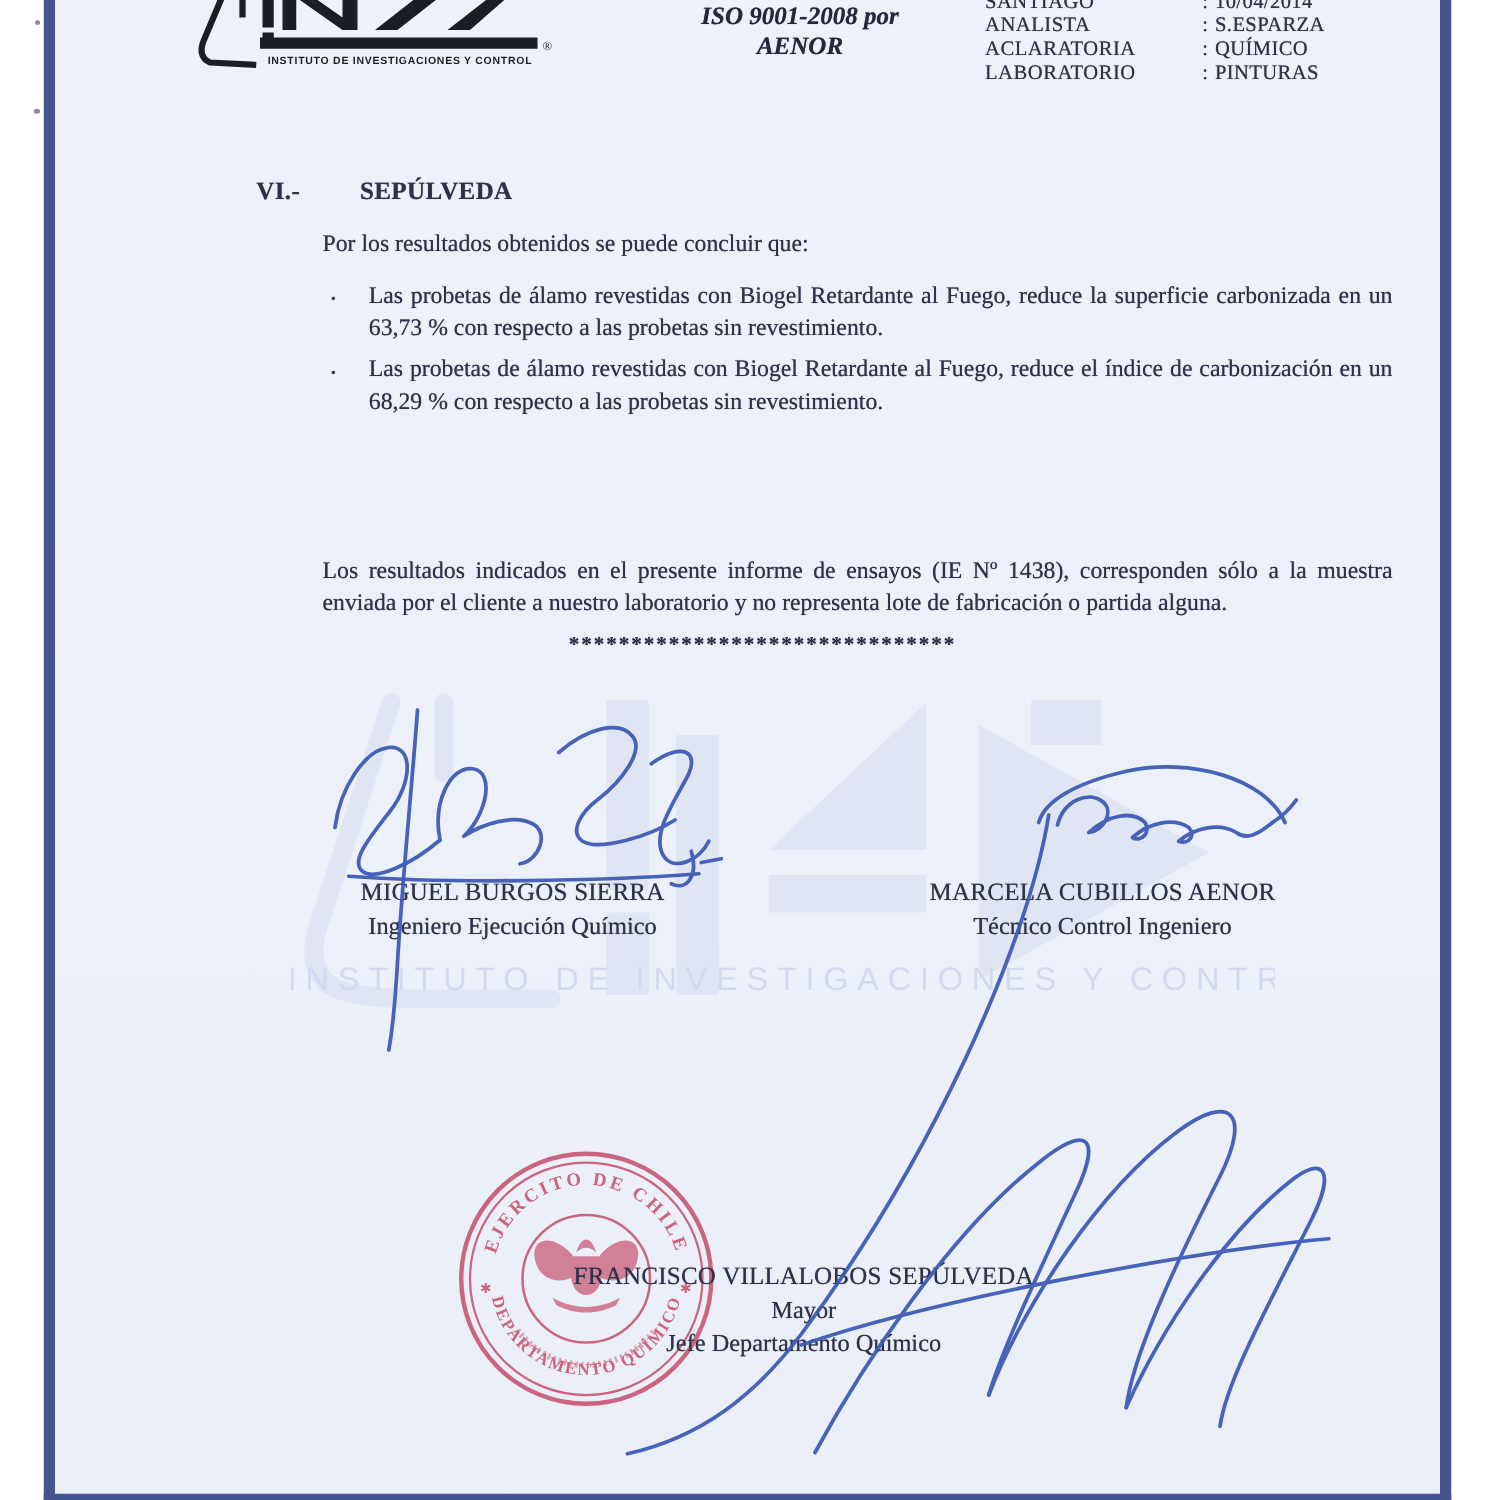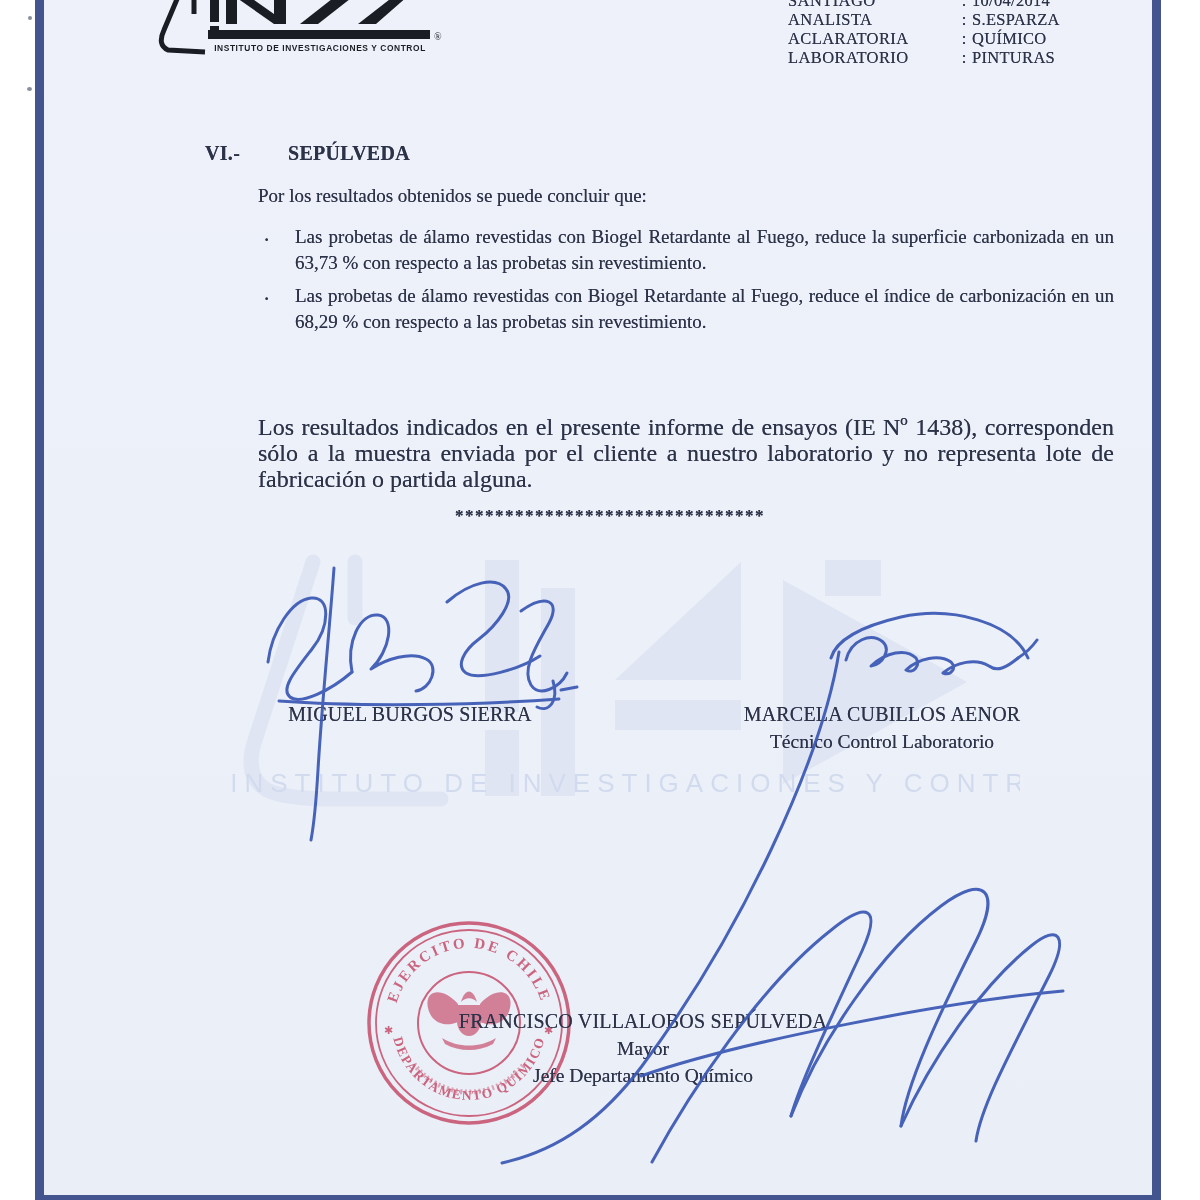--- a/index.html
+++ b/index.html
@@ -28,21 +28,21 @@
 
   .sec-heading{position:absolute;display:flex;font-weight:bold;font-size:20px;z-index:2;letter-spacing:0.3px;gap:30px;}
   .sec-num{display:inline-block;width:53px;}
   .heading-conclusion{left:161px;top:142px;}
   .heading-nota{left:161px;top:372px;}
   .intro{position:absolute;left:214px;top:185px;font-size:19px;z-index:2;}
   .bullets{position:absolute;left:218px;top:224px;width:852px;margin:0;padding:0;list-style:none;z-index:2;}
   .bullets li{position:relative;padding-left:33px;margin-bottom:7px;font-size:19px;line-height:26px;
               text-align:justify;}
   .bullet-marker{position:absolute;left:2px;top:3px;font-weight:bold;font-size:16px;}
-  .nota-body{position:absolute;left:214px;top:414px;width:856px;font-size:24px;line-height:26px;
+  .nota-body{position:absolute;left:214px;top:444px;width:856px;font-size:19px;line-height:26px;
              text-align:justify;z-index:2;}
   .separator{position:absolute;left:411px;top:506px;font-size:17px;font-weight:bold;letter-spacing:1.5px;z-index:2;}
 
   .sig-block{position:absolute;text-align:center;z-index:3;font-size:19.5px;line-height:27px;}
   .sig-block .sig-name{font-size:20px;letter-spacing:0.2px;}
   .sig-left{left:206px;top:701px;width:320px;}
   .sig-right{left:668px;top:701px;width:340px;}
   .sig-bottom{left:379px;top:1008px;width:440px;}
 
   .watermark-svg{position:absolute;left:141px;top:552px;width:835px;height:262px;z-index:0;}
@@ -113,20 +113,24 @@
         <rect x="60" y="26" width="9" height="9"></rect>
         <polygon points="76,-12 87,-12 124,14 124,-12 136,-12 136,24 124,24 87,-2 87,24 76,24"></polygon>
         <polygon points="150,24 196,-12 214,-12 168,24"></polygon>
         <polygon points="214,-12 258,-12 258,-4 226,24 208,24 244,-4 214,-4"></polygon>
         <rect x="58" y="30" width="222" height="9"></rect>
       </g>
       <text x="284" y="40" font-size="10" fill="#1b1d24">®</text>
       <text x="170" y="51" text-anchor="middle" font-size="8.4" letter-spacing="0.6" font-weight="bold" font-family="Liberation Sans, sans-serif" fill="#1b1d24">INSTITUTO DE INVESTIGACIONES Y CONTROL</text>
     </svg>
 
+    <div class="cert">
+      <div>ISO 9001-2008 por</div>
+      <div>AENOR</div>
+    </div>
 
     <div class="meta ink-text">
       <div class="meta-row">
         <span class="meta-label">SANTIAGO</span>
         <span class="meta-sep">:</span>
         <span class="meta-value">10/04/2014</span>
       </div>
       <div class="meta-row">
         <span class="meta-label">ANALISTA</span>
         <span class="meta-sep">:</span>
@@ -159,24 +163,25 @@
         <span>Las probetas de álamo revestidas con Biogel Retardante al Fuego, reduce el índice de carbonización en un 68,29 % con respecto a las probetas sin revestimiento.</span>
       </li>
     </ul>
 
     <div class="nota-body ink-text">Los resultados indicados en el presente informe de ensayos (IE Nº 1438), corresponden sólo a la muestra enviada por el cliente a nuestro laboratorio y no representa lote de fabricación o partida alguna.</div>
 
     <div class="separator ink-text">*******************************</div>
 
     <div class="sig-block sig-left ink-text">
       <div class="sig-name">MIGUEL BURGOS SIERRA</div>
+      <div>Ingeniero Ejecución Químico</div>
     </div>
     <div class="sig-block sig-right ink-text">
       <div class="sig-name">MARCELA CUBILLOS AENOR</div>
-      <div>Técnico Control Laboratorio</div>
+      <div>Técnico Control Ingeniero</div>
     </div>
     <div class="sig-block sig-bottom ink-text">
       <div class="sig-name">FRANCISCO VILLALOBOS SEPÚLVEDA</div>
       <div>Mayor</div>
       <div>Jefe Departamento Químico</div>
     </div>
 
   </div>
 
   <svg class="ink-svg" viewBox="0 0 1200 1200">

